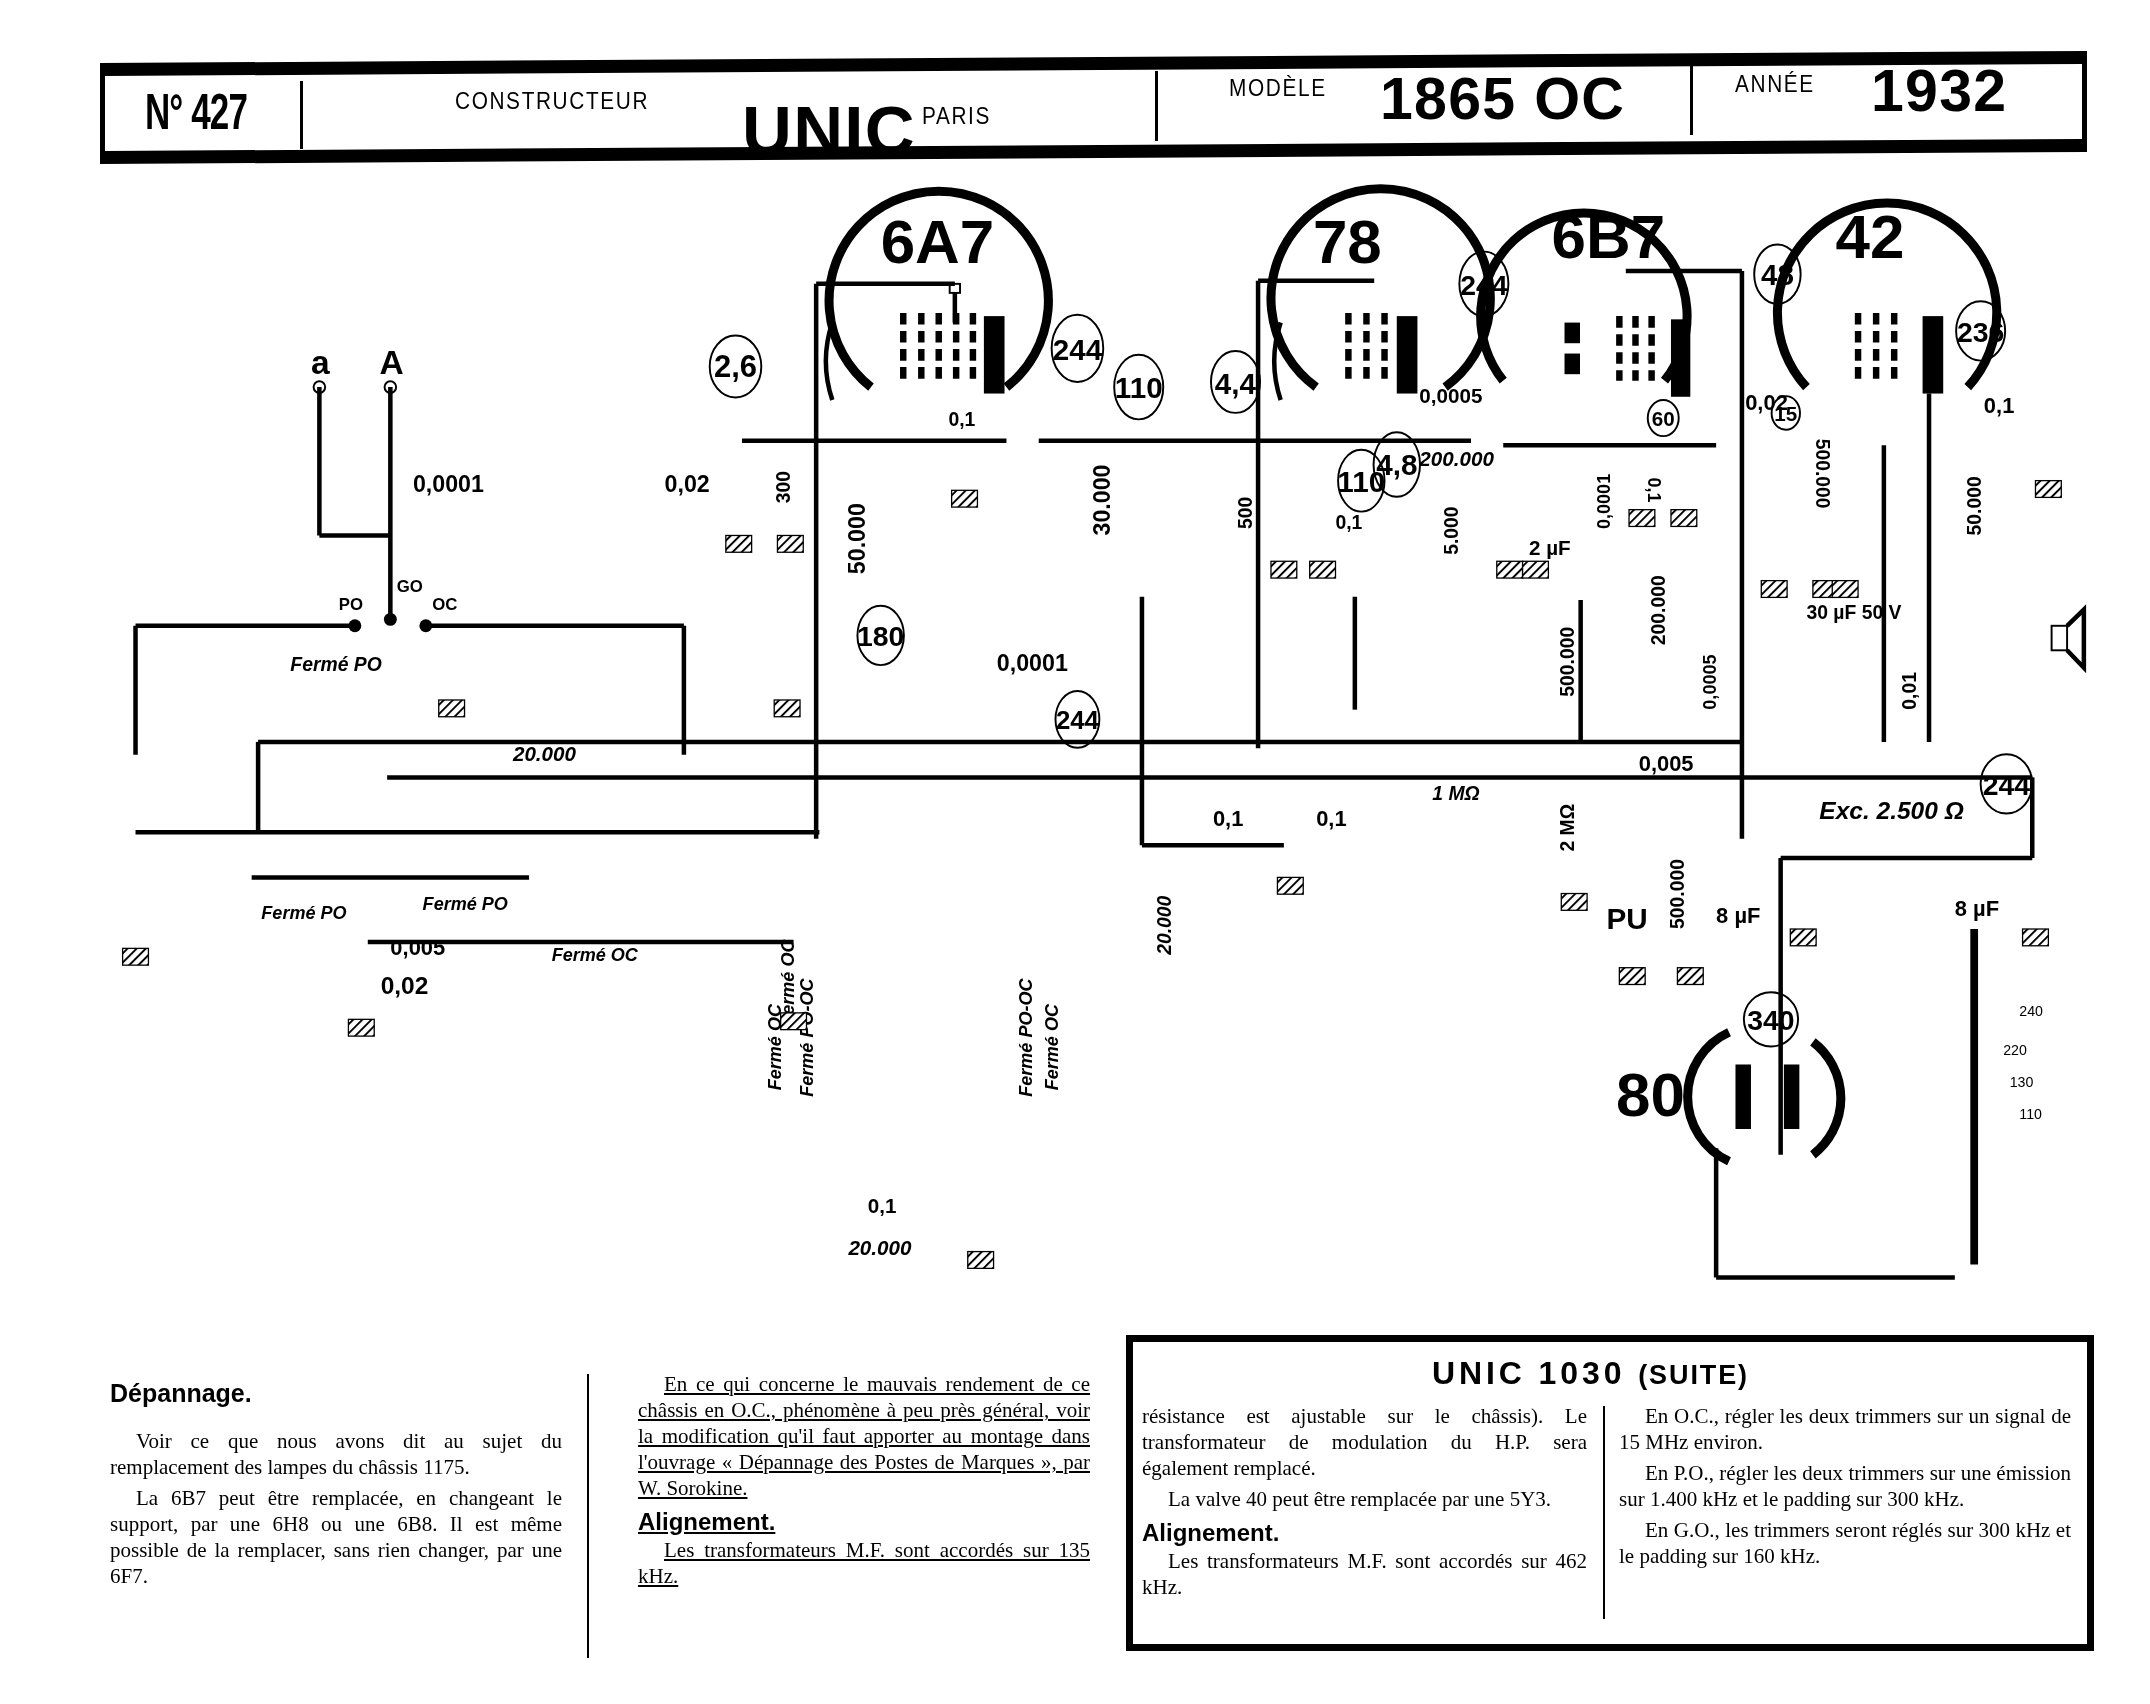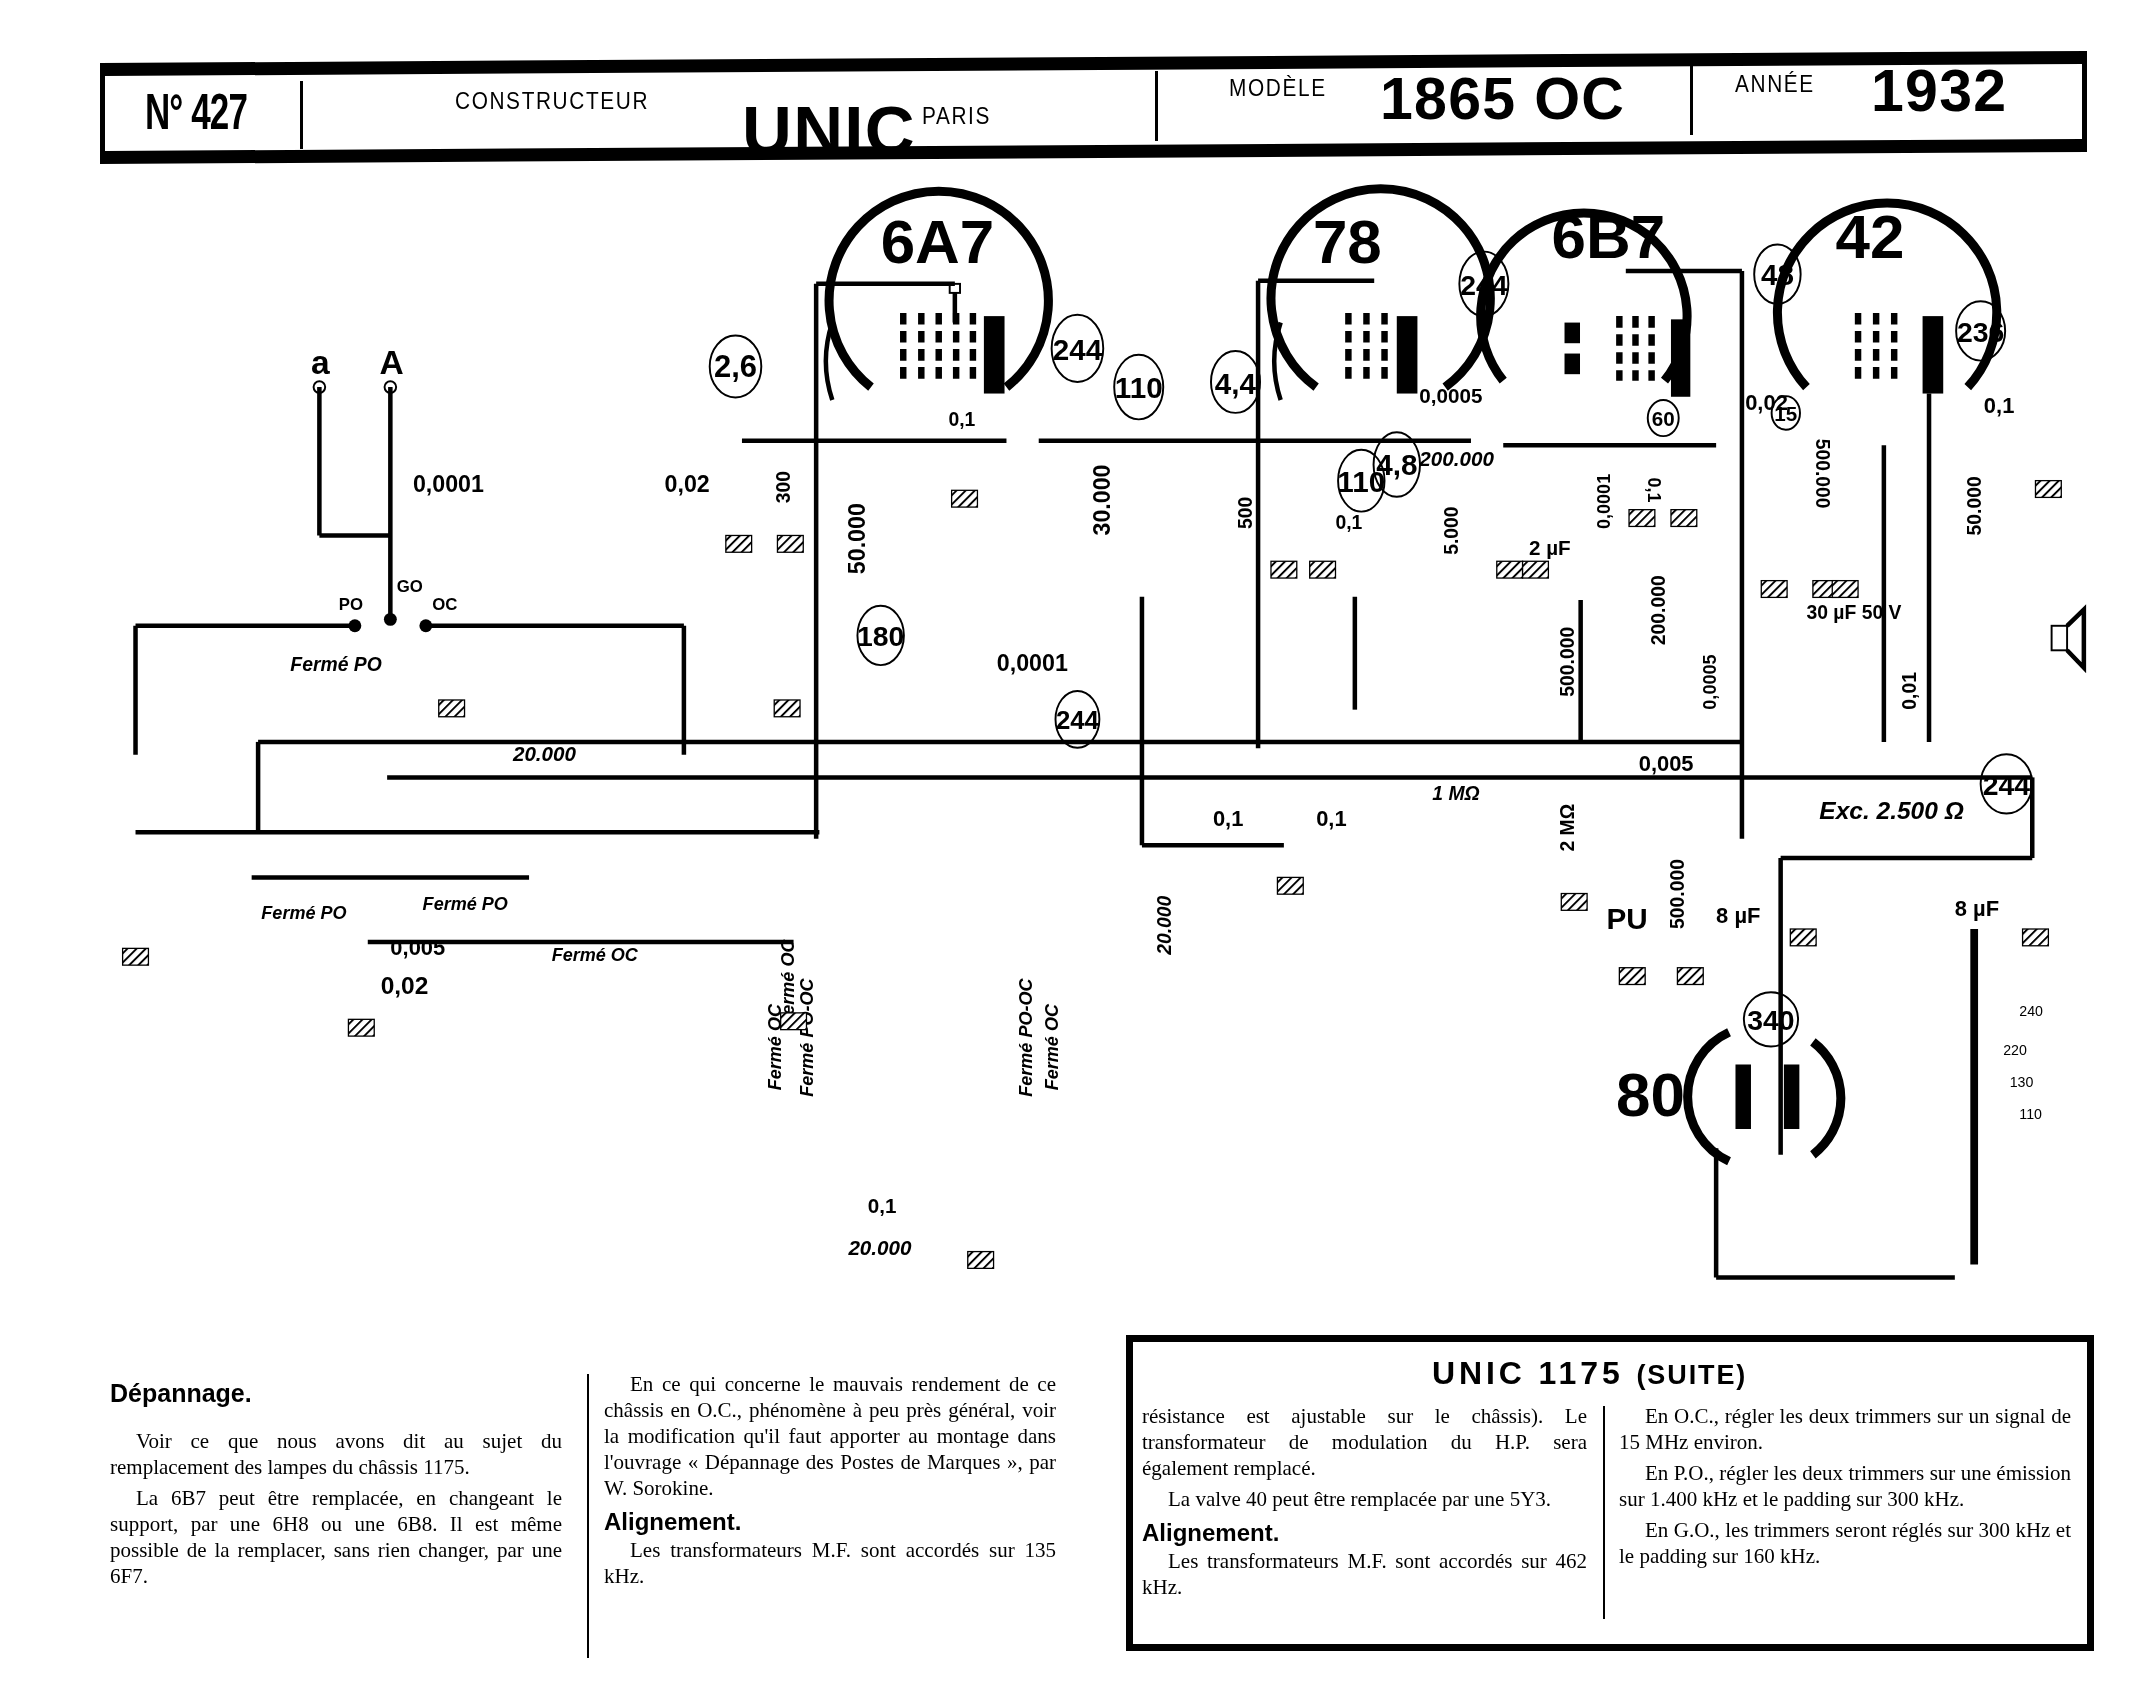--- a/index.html
+++ b/index.html
@@ -330,29 +330,29 @@
     <path class="wire" d="M3204,970 L3230,945 L3230,1035 L3204,1008"></path>
   </g>
 </svg>
 
 <div class="col" style="left:110px;top:1380px;width:452px;">
   <h3>Dépannage.</h3>
   <p>Voir ce que nous avons dit au sujet du remplacement des lampes du châssis 1175.</p>
   <p>La 6B7 peut être remplacée, en changeant le support, par une 6H8 ou une 6B8. Il est même possible de la remplacer, sans rien changer, par une 6F7.</p>
 </div>
 <div class="col-sep" style="left:587px;top:1374px;height:284px;"></div>
-<div class="col" style="left:604px;top:1371px;width:452px;">
+<div class="col" style="left:638px;top:1371px;width:452px;text-decoration:underline;">
   <p>En ce qui concerne le mauvais rendement de ce châssis en O.C., phénomène à peu près général, voir la modification qu'il faut apporter au montage dans l'ouvrage « Dépannage des Postes de Marques », par W. Sorokine.</p>
   <h4>Alignement.</h4>
   <p>Les transformateurs M.F. sont accordés sur 135 kHz.</p>
 </div>
 
 <div class="box"></div>
 <div class="box-title">
-  <span>UNIC 1175</span>
+  <span>UNIC 1030</span>
   <small>(SUITE)</small>
 </div>
 <div class="col" style="left:1142px;top:1403px;width:445px;">
   <p style="text-indent:0">résistance est ajustable sur le châssis). Le transformateur de modulation du H.P. sera également remplacé.</p>
   <p>La valve 40 peut être remplacée par une 5Y3.</p>
   <h4>Alignement.</h4>
   <p>Les transformateurs M.F. sont accordés sur 462 kHz.</p>
 </div>
 <div class="col-sep" style="left:1603px;top:1406px;height:213px;"></div>
 <div class="col" style="left:1619px;top:1403px;width:452px;">

